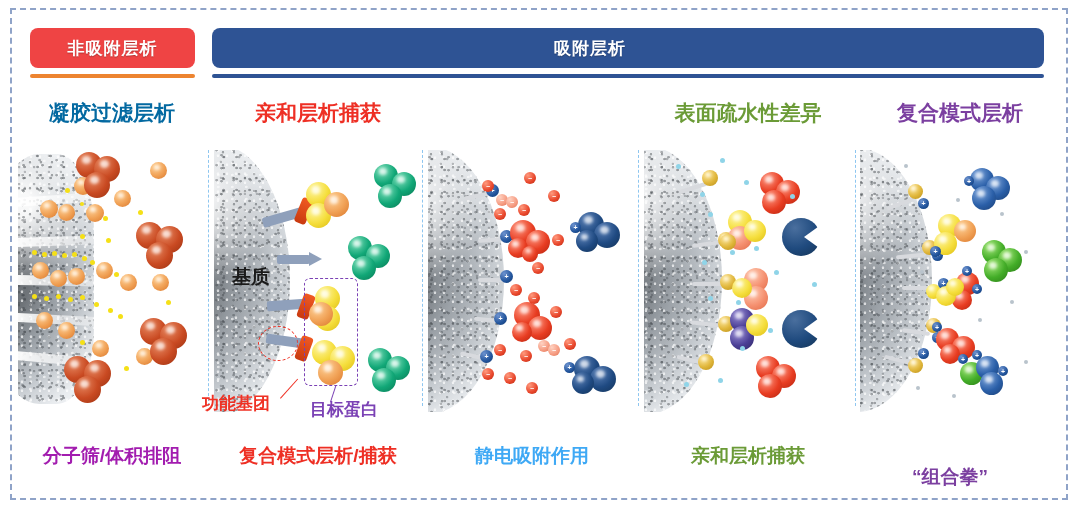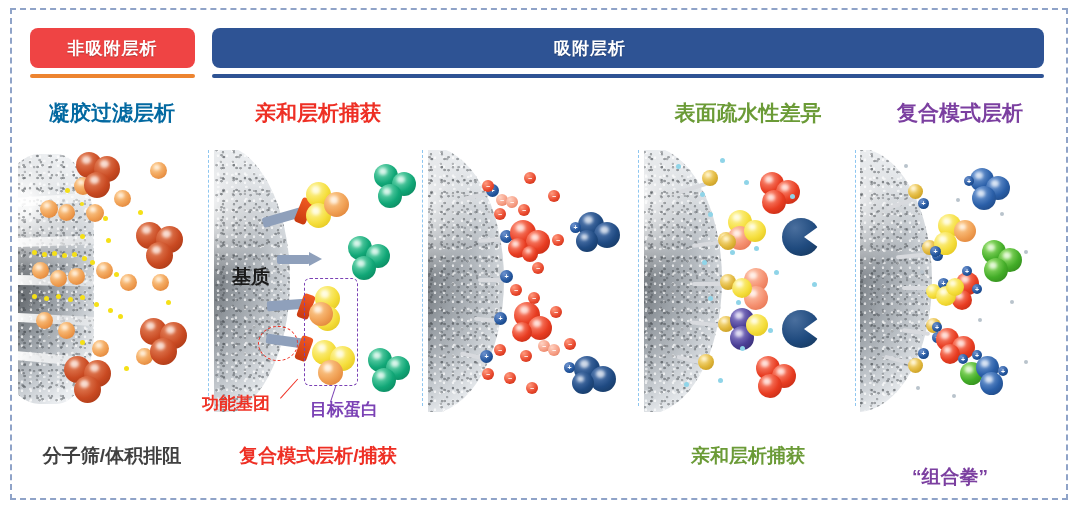--- a/index.html
+++ b/index.html
@@ -501,18 +501,19 @@
     <div class="dot-g" style="left:140px;top:62px;width:4px;height:4px;"></div>
     <div class="dot-g" style="left:164px;top:100px;width:4px;height:4px;"></div>
     <div class="dot-g" style="left:60px;top:120px;width:4px;height:4px;"></div>
     <div class="dot-g" style="left:150px;top:150px;width:4px;height:4px;"></div>
     <div class="dot-g" style="left:118px;top:168px;width:4px;height:4px;"></div>
     <div class="dot-g" style="left:56px;top:236px;width:4px;height:4px;"></div>
     <div class="dot-g" style="left:164px;top:210px;width:4px;height:4px;"></div>
     <div class="dot-g" style="left:92px;top:244px;width:4px;height:4px;"></div>
   </div>
 
-  <div class="col-foot" style="left:14px;width:196px;color:#404040;">分子筛/体积排阻</div>
+  <div class="col-foot" style="left:14px;width:196px;color:#a21caf;">分子筛/体积排阻</div>
   <div class="col-foot" style="left:212px;width:212px;color:#EE2F24;">复合模式层析/捕获</div>
+  <div class="col-foot" style="left:426px;width:212px;color:#3FA9F5;">静电吸附作用</div>
   <div class="col-foot" style="left:640px;width:216px;color:#6B9B37;">亲和层析捕获</div>
   <div class="col-foot" style="left:848px;width:204px;color:#7B3FA0;margin-top:21px;">“组合拳”</div>
 
 </div>
 
 </body></html>

